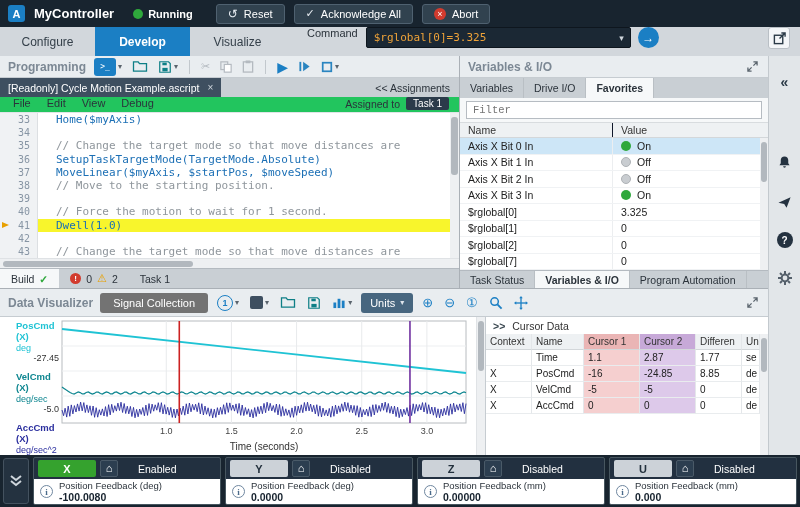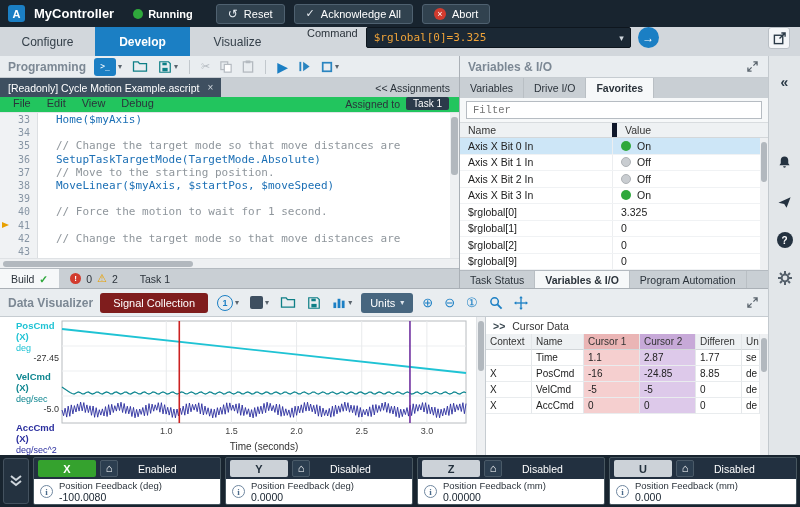--- a/index.html
+++ b/index.html
@@ -76,21 +76,21 @@
 
   
   .varpanel{flex:1;display:flex;flex-direction:column;background:#f6f8f9}
   .vtabs{height:20px;background:#c9cfd4;display:flex;align-items:stretch}
   .vtab{padding:0 10px;display:flex;align-items:center;font-size:10.5px;color:#2b333b;cursor:pointer;border-right:1px solid #b9bfc4}
   .vtab.active{background:#f6f8f9;font-weight:bold}
   .filterwrap{height:24px;padding:3px 6px;background:#f6f8f9}
   .filterwrap input{width:100%;height:18px;border:1px solid #b6bcc2;background:#fff;padding:0 6px;font-size:10.5px;font-family:Liberation Mono, monospace;color:#333;outline:none}
   .thead{height:16px;display:flex;background:#eef1f3;border-top:1px solid #d8dcdf;border-bottom:1px solid #d3d7da;font-size:10.5px;color:#333}
   .thead .hname{width:152px;padding-left:8px;display:flex;align-items:center}
-  .thead .hval{flex:1;padding-left:8px;border-left:5px solid #0f172a;display:flex;align-items:center}
+  .thead .hval{flex:1;padding-left:8px;border-left:1px solid #0f172a;display:flex;align-items:center}
   .vrows{flex:1;background:#fff;overflow:hidden;position:relative}
   .vrow{height:16.5px;display:flex;align-items:stretch;border-bottom:1px solid #f0f2f4;cursor:default}
   .vrow.sel{background:#cde6f7}
   .vname{width:152px;padding-left:8px;display:flex;align-items:center;font-size:10.5px;color:#222}
   .vval{flex:1;padding-left:8px;border-left:1px solid #eceef0;display:flex;align-items:center;gap:6px;font-size:10.5px;color:#222}
   .vdot{width:10px;height:10px;border-radius:50%;display:inline-block}
   .vdot.on{background:#2fa83c}
   .vdot.off{background:#c9cdd1;border:1px solid #aeb2b6}
   .var-scroll{position:absolute;right:0;top:0;width:8px;height:100%;background:#eef0f2}
   .var-scroll .vthumb{height:40px}
@@ -100,21 +100,21 @@
 
   
   .rightstrip{position:absolute;top:56px;right:0;width:32px;height:399px;background:#e2e6e9;border-left:1px solid #c3c9ce;display:flex;flex-direction:column;align-items:center}
   .strip-ico{width:24px;height:24px;display:flex;align-items:center;justify-content:center;cursor:pointer}
   .chev{color:#2b3a47;font-size:14px;font-weight:bold}
   .help-circle{width:16px;height:16px;border-radius:50%;background:#243240;color:#fff;font-size:10px;font-weight:bold;display:flex;align-items:center;justify-content:center}
 
   
   .visualizer{position:absolute;top:288px;left:0;width:768px;height:167px;background:#fff;border-top:1px solid #aab0b6;display:flex;flex-direction:column}
   .viz-header{height:28px;background:#e9edf0;border-bottom:1px solid #c6ccd1;display:flex;align-items:center;gap:7px;padding:0 8px}
-  .sig-btn{height:20px;background:#7f1d1d;color:#fff;border:none;border-radius:3px;padding:0 13px;font-size:11px;font-family:inherit;cursor:pointer}
+  .sig-btn{height:20px;background:#737373;color:#fff;border:none;border-radius:3px;padding:0 13px;font-size:11px;font-family:inherit;cursor:pointer}
   .circle1{width:16px;height:16px;border-radius:50%;border:1.5px solid #1b7fc4;color:#1b7fc4;font-size:9px;font-weight:bold;display:flex;align-items:center;justify-content:center}
   .sq-ico{width:13px;height:13px;background:#3e4f60;border-radius:2px}
   .units-btn{height:20px;background:#47667f;color:#fff;border:none;border-radius:3px;padding:0 9px;font-size:11px;font-family:inherit;display:flex;align-items:center;gap:5px;cursor:pointer}
   .units-btn .tool-caret{color:#dfe6ec}
   .zoom-glyph{color:#1b7fc4;font-size:13px;line-height:1}
   .viz-body{flex:1;display:flex;overflow:hidden}
   .chartarea{width:476px;position:relative;background:#fff}
   .ylabels{position:absolute;left:0;top:4px;width:62px}
   .ylab{margin-bottom:7px;padding-left:16px}
   .yname{font-size:9.5px;font-weight:bold;line-height:1.15}
@@ -142,21 +142,21 @@
   .collapse-btn{width:26px;height:46px;background:#243240;border:1px solid #44525f;border-radius:3px;display:flex;align-items:center;justify-content:center;cursor:pointer}
   .axcard{width:188px;height:48px;background:#223040;border:1px solid #47565f;border-radius:2px;display:flex;flex-direction:column;overflow:hidden}
   .axtop{height:21px;display:flex;align-items:center;gap:4px;padding:0 4px}
   .axbtn{width:58px;height:17px;border:none;border-radius:2px;background:#ccd2d8;color:#22303c;font-weight:bold;font-size:11px;font-family:inherit;cursor:pointer}
   .axbtn.en{background:#35a22e;color:#fff}
   .axhome{width:18px;height:17px;background:#2c3e50;border:1px solid #4a5a68;border-radius:2px;color:#fff;font-size:11px;line-height:1;cursor:pointer}
   .axstate{color:#fff;font-size:10.5px;margin-left:16px}
   .axbot{flex:1;background:#fff;display:flex;align-items:center;gap:6px;padding:0 6px}
   .axinfo{width:13px;height:13px;border-radius:50%;border:1.5px solid #6f87a0;color:#4a6a8a;font-size:9px;font-weight:bold;display:flex;align-items:center;justify-content:center;font-family:"Liberation Serif",serif}
   .axlab{font-size:9.5px;color:#2b333b;line-height:1.2}
-  .axval{font-size:10.5px;font-weight:normal;color:#16222e;line-height:1.2}
+  .axval{font-size:10.5px;font-weight:bold;color:#16222e;line-height:1.2}
 </style>
 </head>
 <body>
 
 <div class="app">
 
   <header class="titlebar">
     <div class="logo">A</div>
     <div class="app-title">MyController</div>
     <div class="status">
@@ -282,24 +282,25 @@
             <div class="gnum">40</div>
             <div class="gnum">41<span class="cur-arrow"></span></div>
             <div class="gnum">42</div>
             <div class="gnum">43</div>
           </div>
         <div class="codecol" id="code-lines">
             <div class="cline code">Home($myAxis)</div>
             <div class="cline code"> </div>
             <div class="cline comment">// Change the target mode so that move distances are</div>
             <div class="cline code">SetupTaskTargetMode(TargetMode.Absolute)</div>
+            <div class="cline code">MoveLinear($myAxis, $startPos, $moveSpeed)</div>
             <div class="cline comment">// Move to the starting position.</div>
-            <div class="cline code">MoveLinear($myAxis, $startPos, $moveSpeed)</div>
             <div class="cline code"> </div>
             <div class="cline comment">// Force the motion to wait for 1 second.</div>
+            <div class="cline code current">Dwell(1.0)</div>
             <div class="cline code"> </div>
             <div class="cline comment">// Change the target mode so that move distances are</div>
           </div>
         <div class="vscroll">
             <div class="vthumb"></div>
           </div>
       </div>
       <div class="hscroll">
           <div class="hthumb"></div>
         </div>
@@ -383,21 +384,21 @@
               <span>0</span>
             </div>
           </div>
           <div class="vrow">
             <div class="vname">$rglobal[2]</div>
             <div class="vval">
               <span>0</span>
             </div>
           </div>
           <div class="vrow">
-            <div class="vname">$rglobal[9]</div>
+            <div class="vname">$rglobal[7]</div>
             <div class="vval">
               <span>0</span>
             </div>
           </div>
           <div class="var-scroll">
             <div class="vthumb"></div>
           </div>
       </div>
       <div class="vbottabs">
         <div class="vbtab">Task Status</div>

